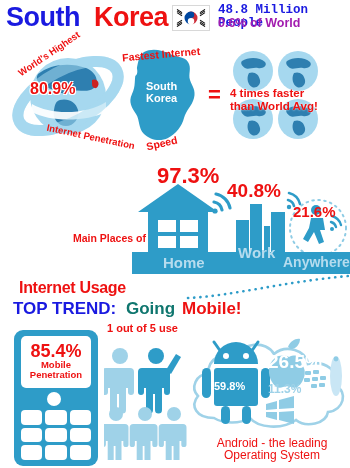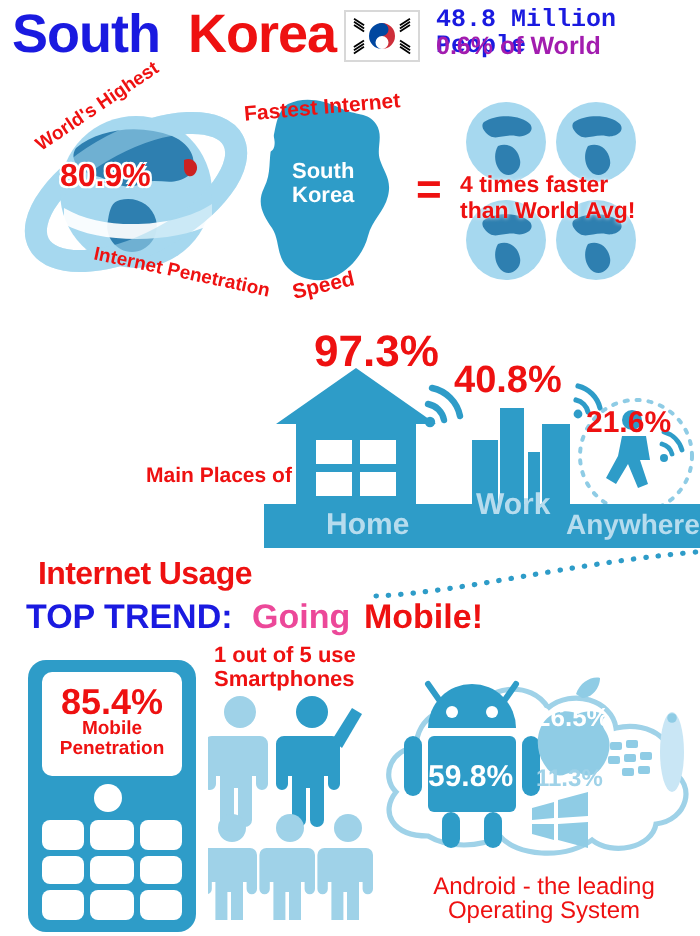--- a/index.html
+++ b/index.html
@@ -115,21 +115,21 @@
   }
   #lbl-internet-usage {
     left: 19px; top: 243px;
     font-size: 16px; font-weight: bold; color: #ee1111;
     letter-spacing: -0.3px;
     margin-top: 36px;
   }
 
   
   #tt-1 { left: 13px; top: 299px; font-size: 17px; font-weight: bold; color: #1a1ae0; }
-  #tt-2 { left: 126px; top: 299px; font-size: 17px; font-weight: bold; color: #ec4899; }
+  #tt-2 { left: 126px; top: 299px; font-size: 17px; font-weight: bold; color: #0f766e; }
   #tt-3 { left: 182px; top: 299px; font-size: 17px; font-weight: bold; color: #ee1111; }
 
   #lbl-1outof5 {
     left: 107px; top: 322px;
     font-size: 11px; font-weight: bold; color: #ee1111;
     line-height: 12px;
   }
 
   
   #phone-body {
@@ -164,23 +164,23 @@
   #lbl-android-1 {
     left: 198px; top: 436px; width: 148px;
     text-align: center; font-size: 12px; font-weight: normal; color: #ee1111;
   }
   #lbl-android-2 {
     left: 198px; top: 448px; width: 148px;
     text-align: center; font-size: 12px; font-weight: normal; color: #ee1111;
   }
   #pct-android {
     left: 214px; top: 380px;
-    font-size: 15px; font-weight: bold; color: #ffffff;
-  }
-  #pct-apple { left: 268px; top: 351px; font-size: 13px; font-weight: bold; color: #ffffff; }
+    font-size: 11px; font-weight: bold; color: #ffffff;
+  }
+  #pct-apple { left: 268px; top: 351px; font-size: 19px; font-weight: bold; color: #ffffff; }
   #pct-win   { left: 268px; top: 382px; font-size: 12px; font-weight: bold; color: #9fd2e8; }
 </style>
 </head>
 <body>
 
 <div id="poster">
 
   <div class="abs" id="title-south">South</div>
   <div class="abs" id="title-korea">Korea</div>
 
@@ -356,21 +356,20 @@
     <span class="key"></span>
     <span class="key"></span>
     <span class="key"></span>
     <span class="key"></span>
     <span class="key"></span>
     <span class="key"></span>
   </div>
 
   <div class="abs" id="lbl-1outof5">
     <span>1 out of 5 use</span><br>
-    <span>Smartphones</span>
   </div>
 
   <div class="abs" style="left:104px; top:346px; width:86px; height:114px;">
     <svg width="86" height="114" viewBox="0 0 86 114">
 
       <g fill="#9fd2e8">
         <circle cx="16" cy="10" r="8"></circle>
         <path d="M6 22 h20 a4 4 0 0 1 4 4 v20 a3 3 0 0 1 -6 0 v-4 h-2 v22 a3.5 3.5 0 0 1 -7 0 v-16 h-2 v16 a3.5 3.5 0 0 1 -7 0 v-22 h-2 v4 a3 3 0 0 1 -6 0 v-20 a4 4 0 0 1 4 -4 z"></path>
       </g>
       <g fill="#2e9cc8">

